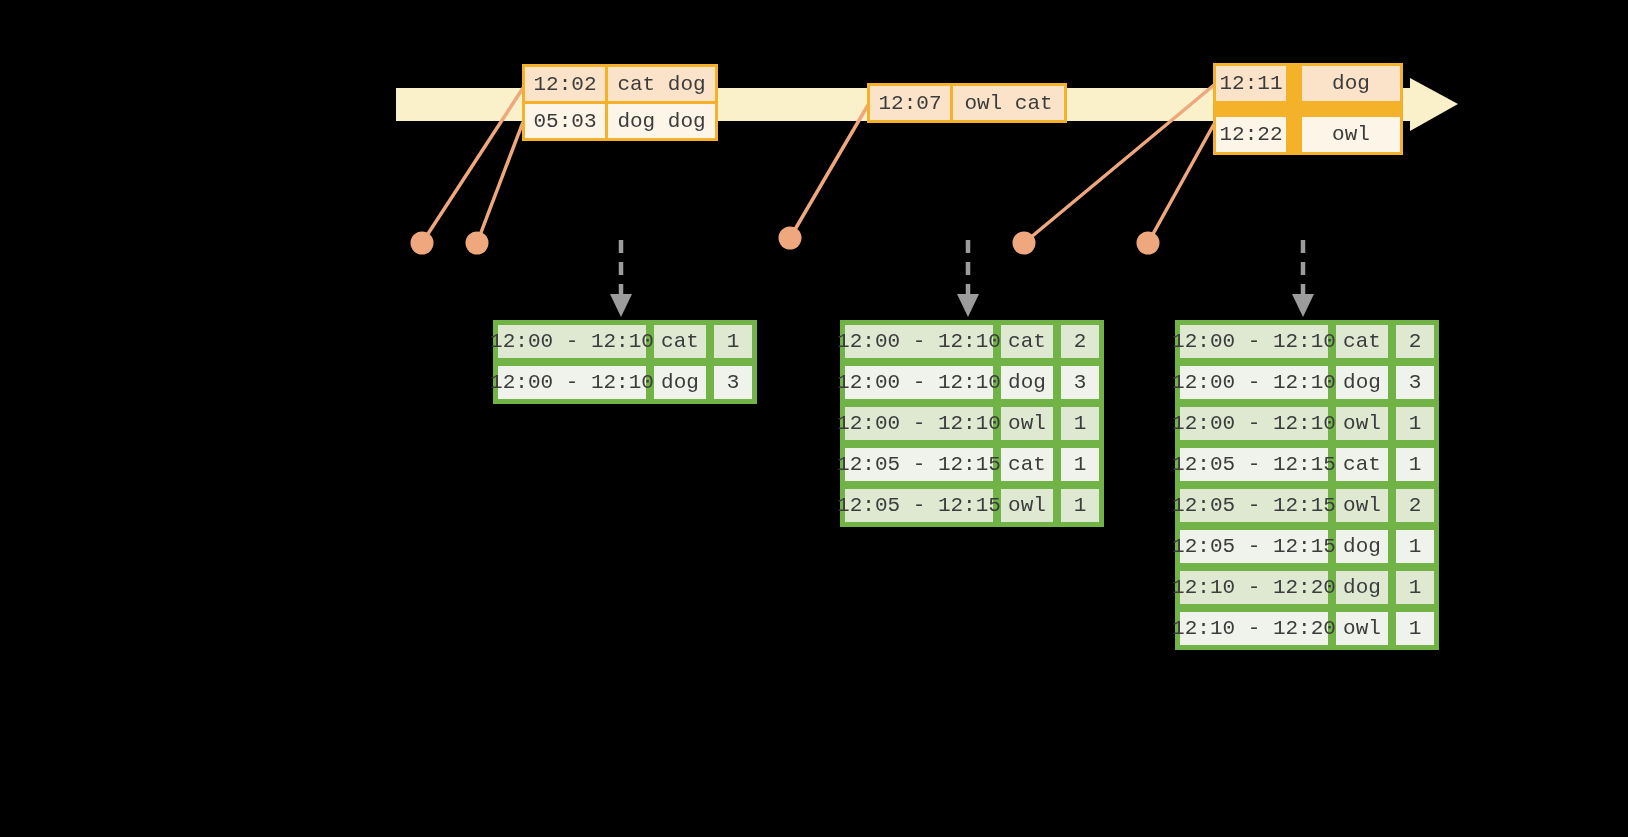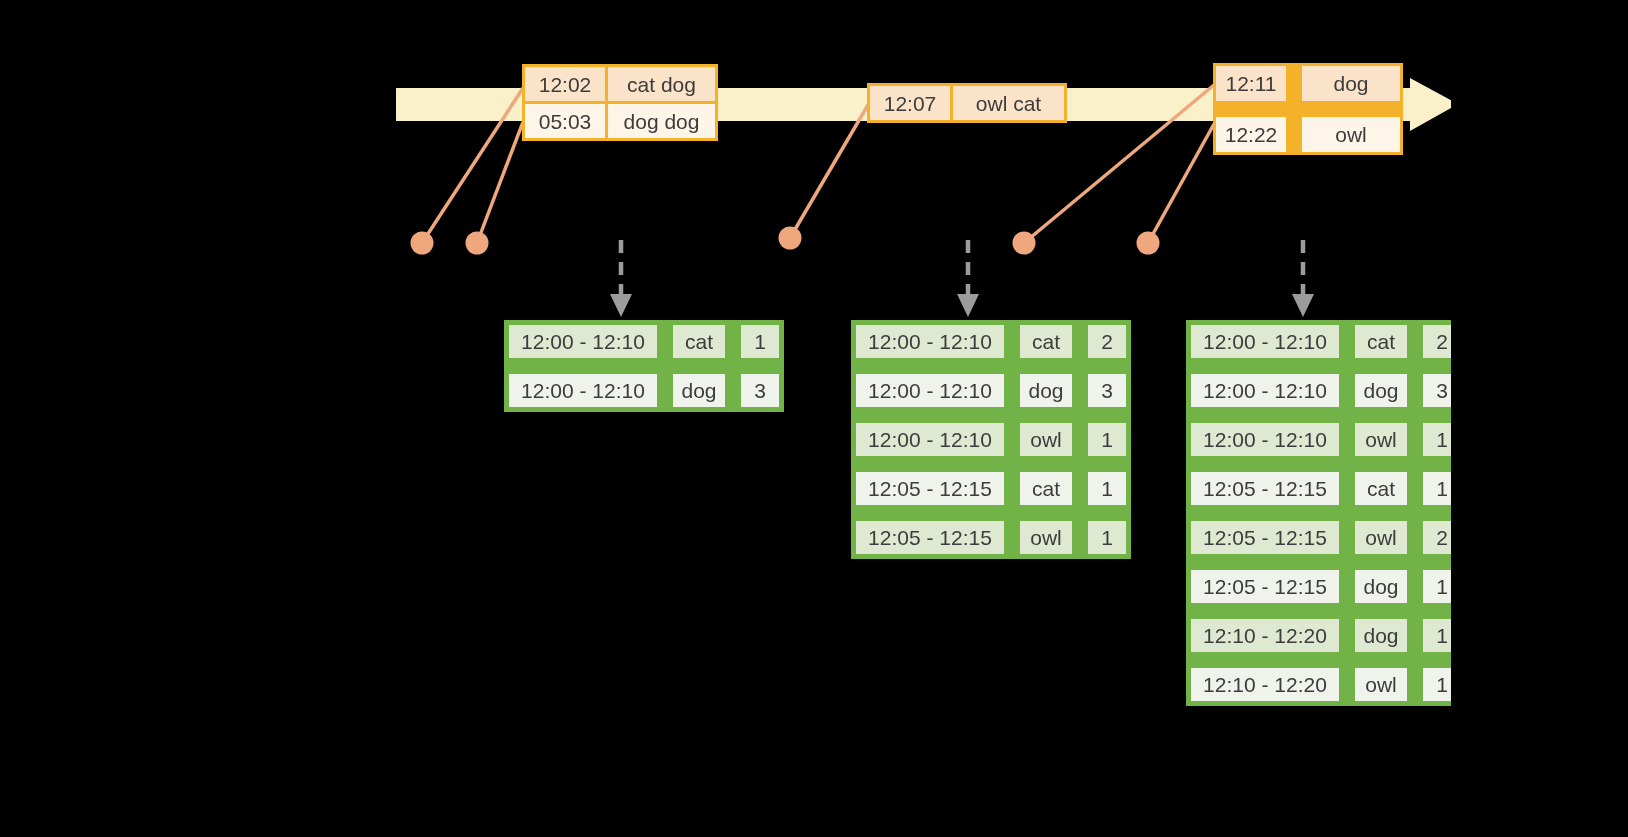--- a/index.html
+++ b/index.html
@@ -14,38 +14,39 @@
     --result_row_light:#F0F3EB;
     --arrow_gray:#9C9C9C;
     --text:#3C3C3C;
   }
   html,body{margin:0;padding:0;background:var(--background);}
   .stage{
     position:relative;
     width:1451px;height:837px;
     background:var(--background);
     overflow:hidden;
-    font-family:Liberation Sans, sans-serif;
+    font-family:Liberation Mono, monospace;
+    padding-left:36px;
   }
   .connector-layer{position:absolute;left:0;top:0;}
 
   
   .evt-table{
     position:absolute;display:grid;gap:3px;padding:3px;
     background:var(--event_border);box-sizing:content-box;
   }
   .et1{left:522px;top:64px;grid-template-columns:80px 107px;grid-auto-rows:34px;}
   .et2{left:867px;top:83px;grid-template-columns:80px 111px;grid-auto-rows:34px;}
   .et3{left:1213px;top:63px;grid-template-columns:70px 98px;grid-auto-rows:35px;gap:16px;}
 
   
   .res-table{
-    position:absolute;display:grid;gap:16px;padding:5px;
+    position:absolute;display:grid;gap:8px;padding:5px;
     background:var(--result_border);box-sizing:content-box;
-    grid-template-columns:148px 52px 38px;grid-auto-rows:33px;margin-left:11px;
+    grid-template-columns:148px 52px 38px;grid-auto-rows:33px;
   }
   .rt1{left:493px;top:320px;}
   .rt2{left:840px;top:320px;}
   .rt3{left:1175px;top:320px;}
 
   .cell{
     display:flex;align-items:center;justify-content:center;
     font-size:21px;line-height:1;color:var(--text);
     white-space:nowrap;
   }

